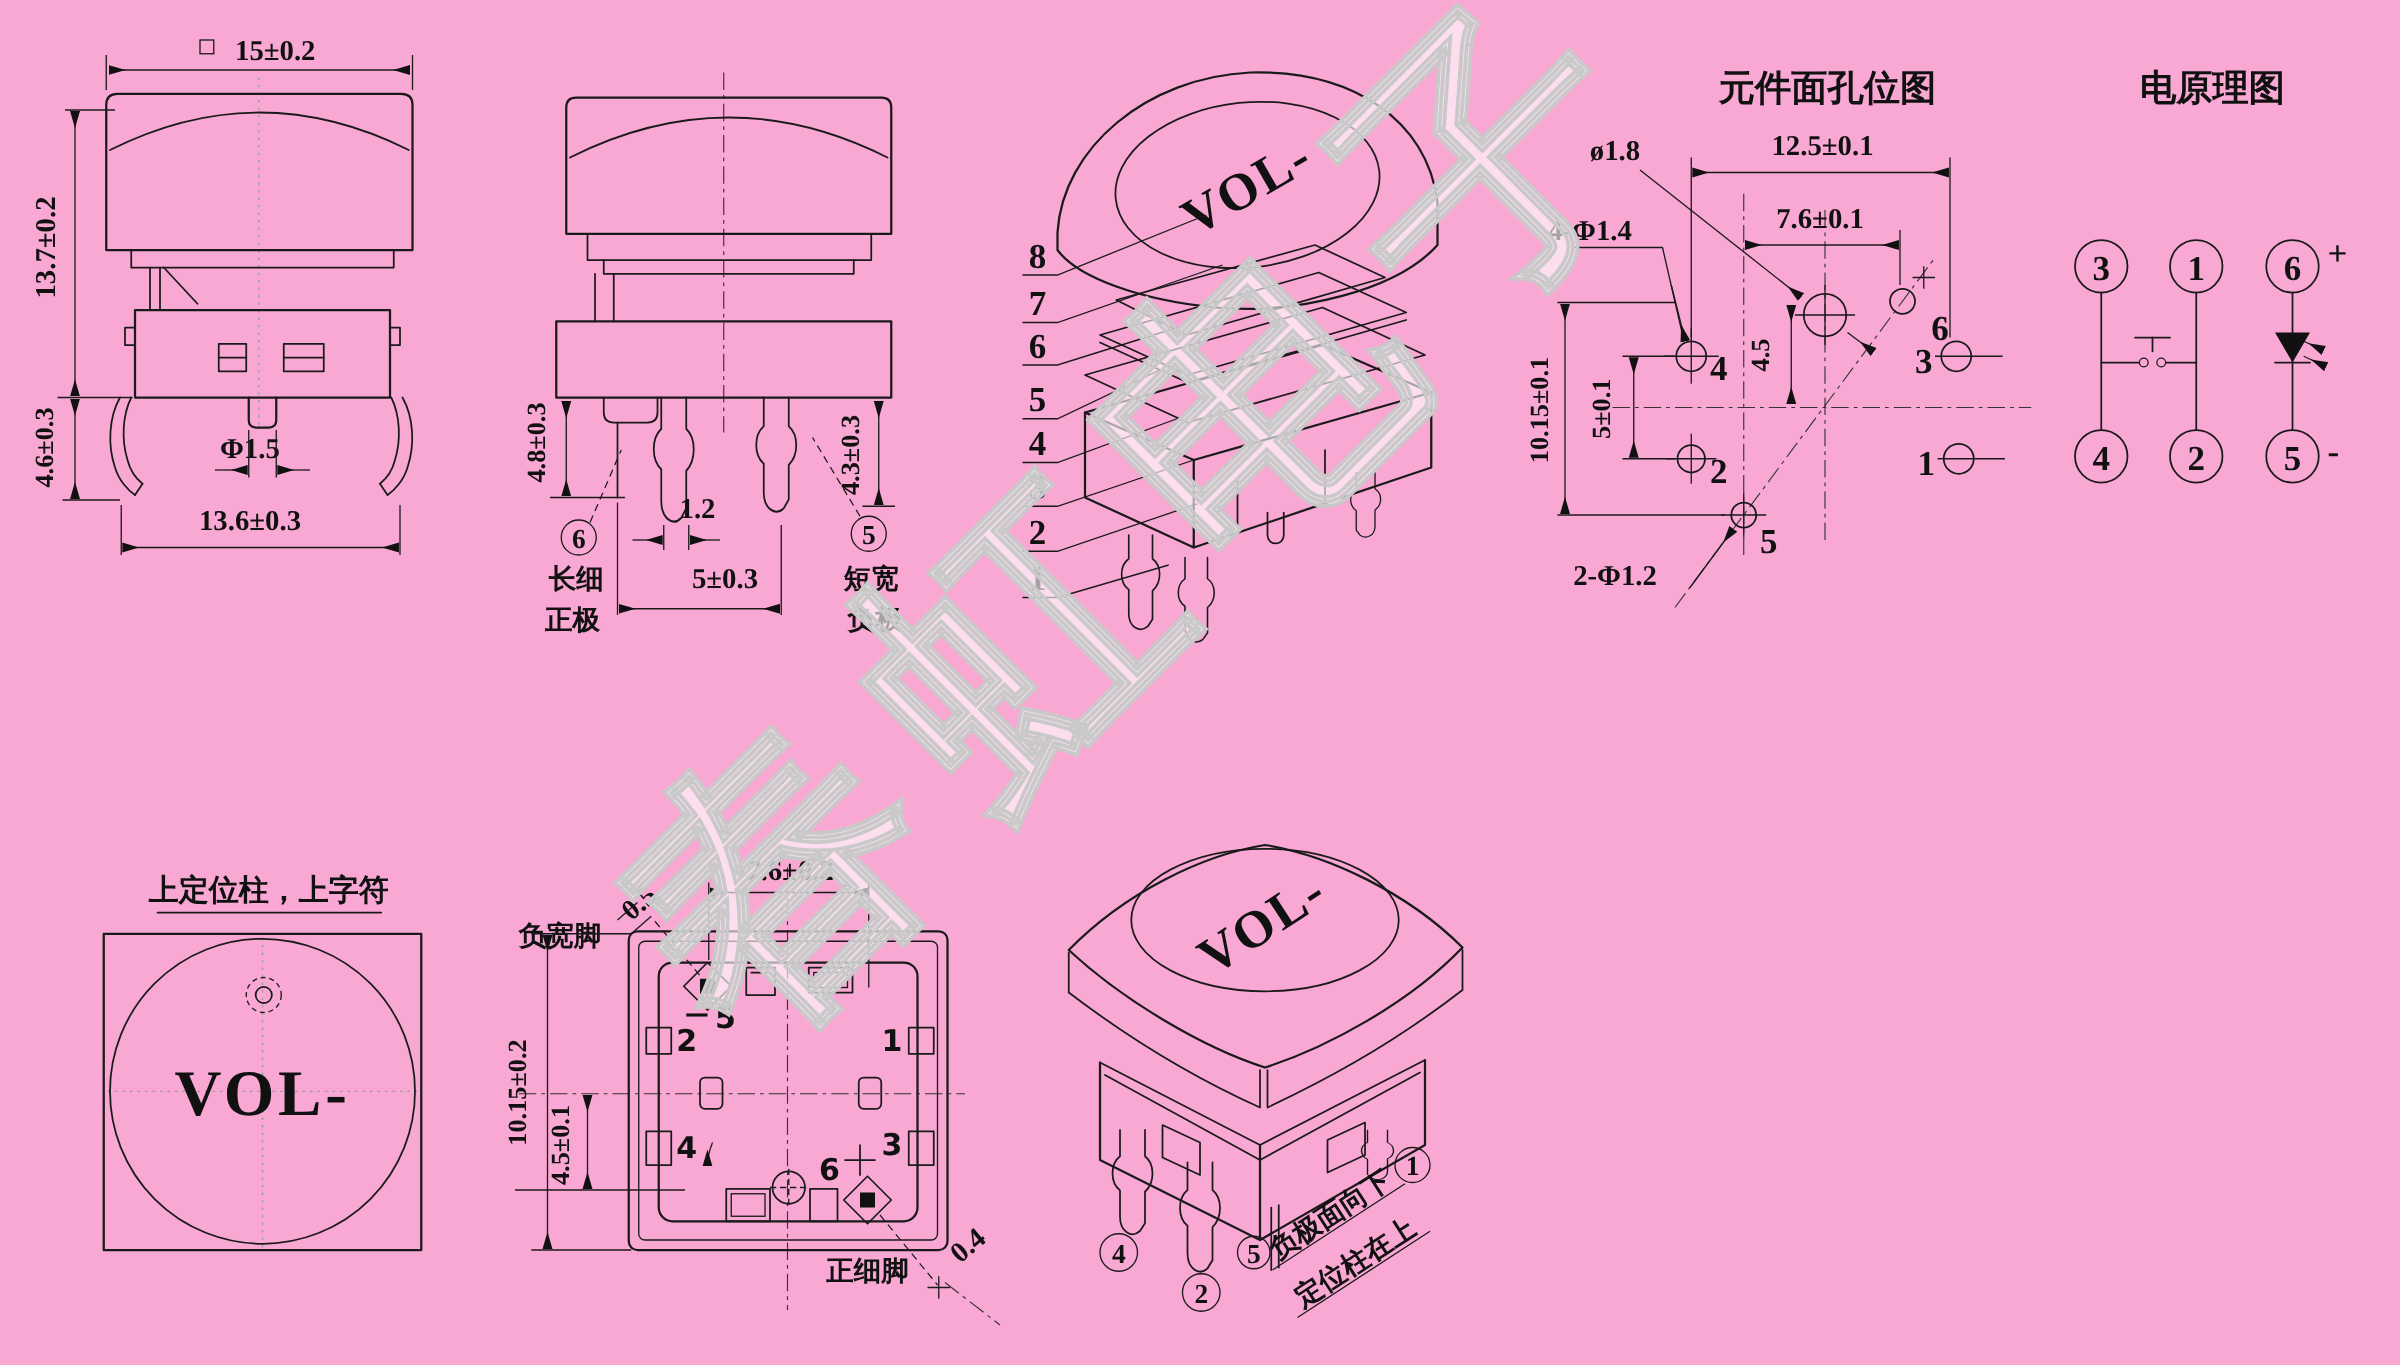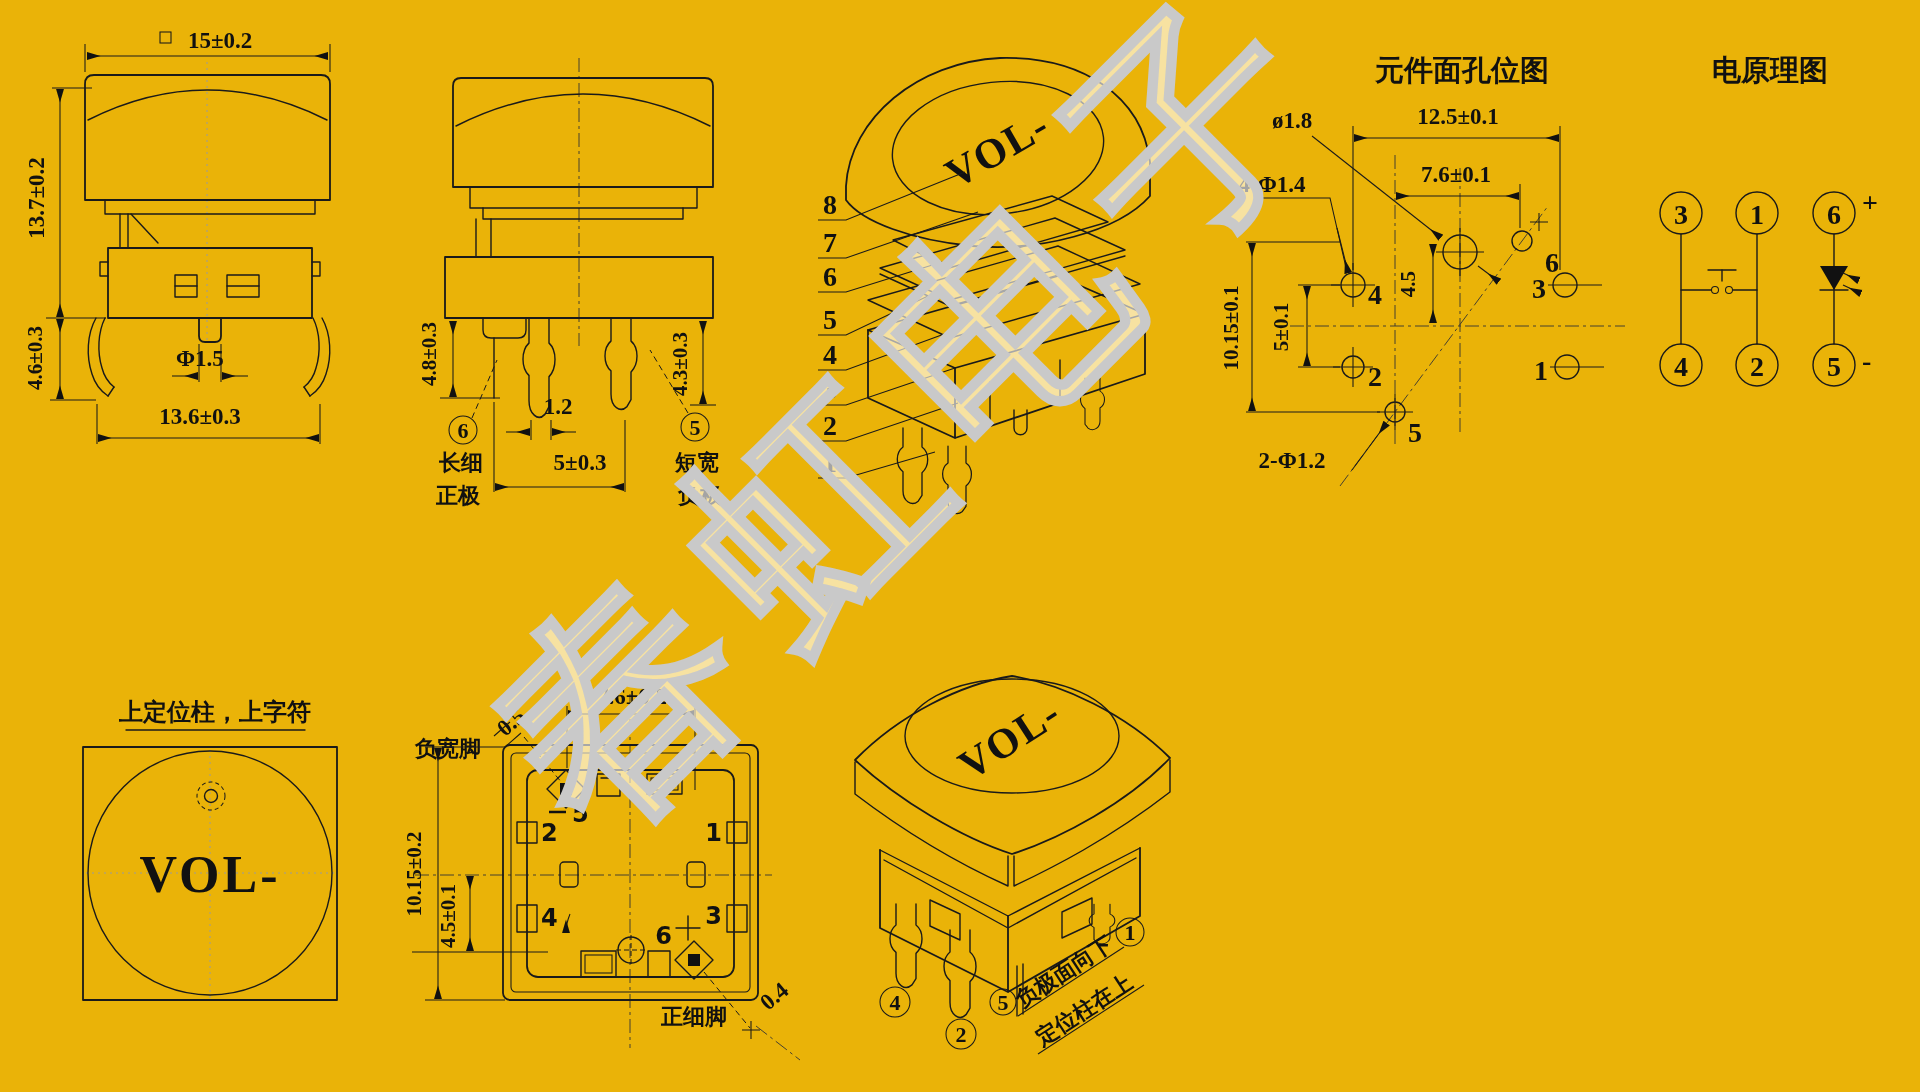--- a/index.html
+++ b/index.html
@@ -1,16 +1,16 @@
 <!DOCTYPE html>
 <html><head>
 <meta charset="utf-8">
 <style>
   html,body{margin:0;padding:0;background:#fff;}
-  .stage{position:relative;width:1920px;height:1092px;background:#eab308;overflow:hidden;
+  .stage{position:relative;width:1920px;height:1092px;background:#f9a8d4;overflow:hidden;
          font-family:"Liberation Sans",sans-serif;}
   svg{position:absolute;left:0;top:0;}
   
   .o  {fill:none;stroke:#1a1a1a;stroke-width:1.8;stroke-linecap:round;stroke-linejoin:round;}
   .o2 {fill:none;stroke:#1a1a1a;stroke-width:1.4;stroke-linecap:round;stroke-linejoin:round;}
   .t  {fill:none;stroke:#1a1a1a;stroke-width:1.05;}
   .cl {fill:none;stroke:#333;stroke-width:0.9;stroke-dasharray:14 4 3 4;}
   .dsh{fill:none;stroke:#1a1a1a;stroke-width:1;stroke-dasharray:6 4;}
   .dot{fill:none;stroke:#9a9a9a;stroke-width:1;stroke-dasharray:2 4;}
   text{stroke:none;fill:#111;}

